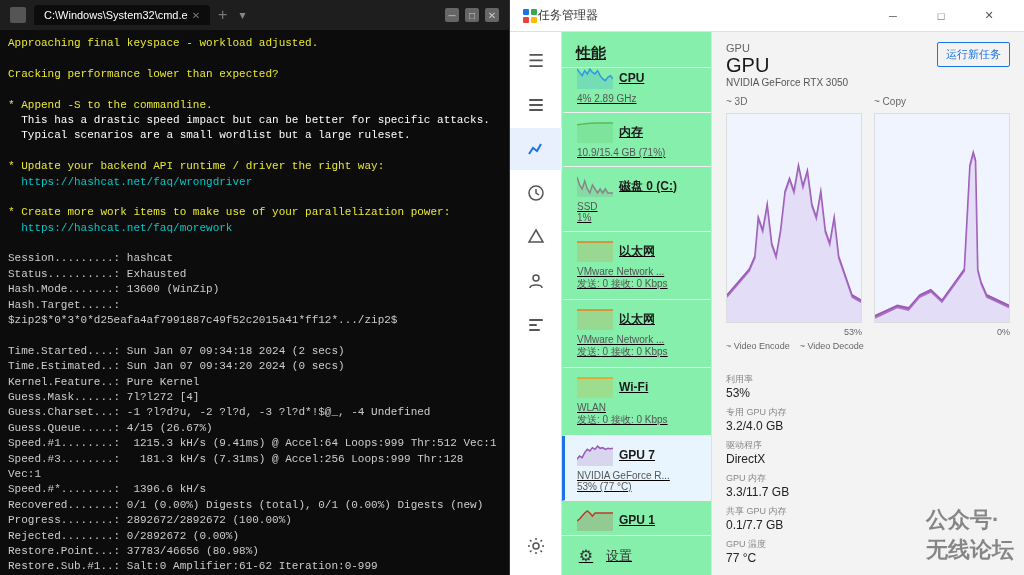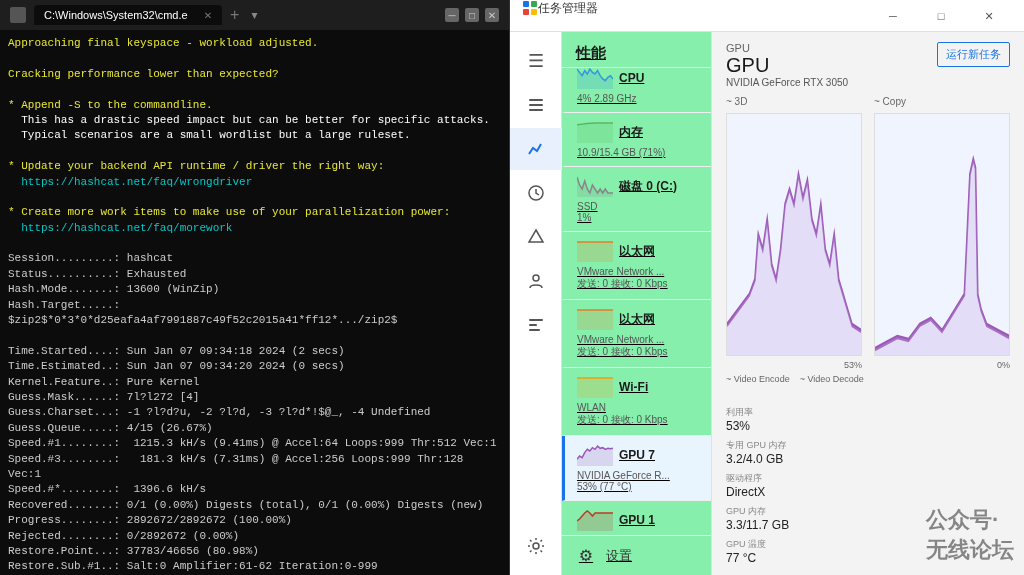--- a/index.html
+++ b/index.html
@@ -35,21 +35,21 @@
       gap: 4px;
     }
     .tab-item {
       background: #2d2d2d;
       padding: 4px 10px;
       font-size: 11px;
       color: #aaa;
       border-radius: 4px 4px 0 0;
       display: flex;
       align-items: center;
-      gap: 16px;
+      gap: 4px;
     }
     .tab-item.active { background: #0c0c0c; color: #fff; }
     .tab-close { font-size: 10px; color: #777; cursor: pointer; }
     .tab-add { font-size: 16px; color: #777; cursor: pointer; padding: 0 4px; }
     .win-btns { display: flex; gap: 6px; margin-left: auto; }
     .win-btn { width: 14px; height: 14px; border-radius: 2px; background: #666; display: flex; align-items: center; justify-content: center; font-size: 10px; color: #ccc; cursor: pointer; }
 
     .cmd-content {
       flex: 1;
       overflow: hidden;
@@ -69,21 +69,21 @@
       width: 514px;
       height: 575px;
       display: flex;
       flex-direction: column;
       background: #f3f3f3;
     }
     .tm-titlebar {
       height: 32px;
       background: #fff;
       display: flex;
-      align-items: flex-start;
+      align-items: center;
       padding: 0 12px;
       border-bottom: 1px solid #e0e0e0;
       flex-shrink: 0;
     }
     .tm-title-text {
       font-size: 12px;
       color: #333;
       flex: 1;
     }
     .tm-win-btns { display: flex; gap: 2px; }
@@ -486,20 +486,24 @@
         </div>
         <div class="bottom-stat">
           <div class="bottom-stat-label">驱动程序</div>
           <div class="bottom-stat-val">DirectX</div>
         </div>
         <div class="bottom-stat">
           <div class="bottom-stat-label">GPU 内存</div>
           <div class="bottom-stat-val">3.3/11.7 GB</div>
         </div>
         <div class="bottom-stat">
+          <div class="bottom-stat-label">共享 GPU 内存</div>
+          <div class="bottom-stat-val">0.1/7.7 GB</div>
+        </div>
+        <div class="bottom-stat">
           <div class="bottom-stat-label">GPU 温度</div>
           <div class="bottom-stat-val">77 °C</div>
         </div>
       </div>
     </div>
   </div>
 </div>
 
 <div class="watermark">
   <span>公众号·</span><br>

